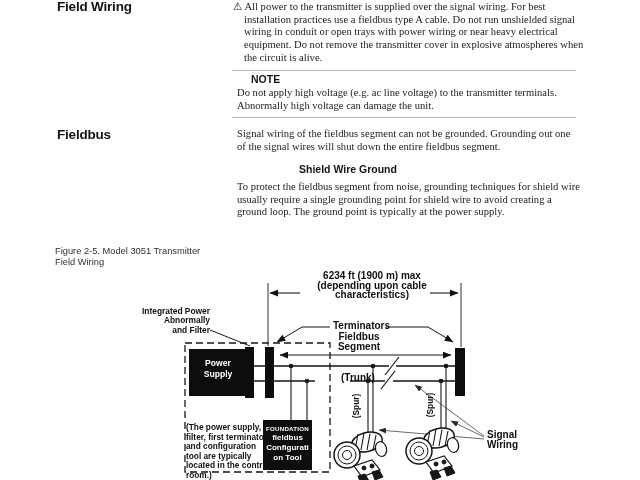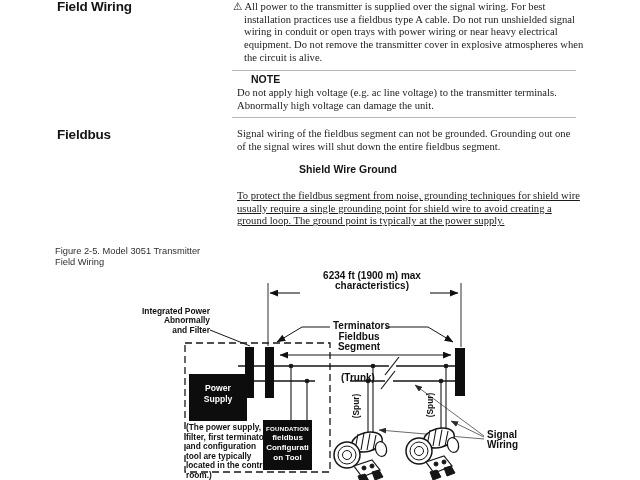--- a/index.html
+++ b/index.html
@@ -37,21 +37,21 @@
   .dlabel.center{text-align:center;}
   .dlabel.right{text-align:right;}
   .spurlabel{
     width:34px;height:12px;text-align:center;transform:rotate(-90deg);
     transform-origin:center center;font-size:8.4px;
   }
   .blackbox{
     background:#0d0d0d;color:#ffffff;text-align:center;
     font-family:"Liberation Sans","DejaVu Sans",sans-serif;font-weight:bold;z-index:3;
   }
-  .psbox{width:58px;height:38px;padding-top:9px;font-size:8.6px;line-height:10.5px;margin-top:25px;}
+  .psbox{width:58px;height:38px;padding-top:9px;font-size:8.6px;line-height:10.5px;}
   .cfgbox{width:49px;height:46px;padding-top:4px;font-size:8px;line-height:10px;}
   .cfgbrand{font-size:6.2px;letter-spacing:.2px;line-height:9px;}
   .cfgwrap{overflow-wrap:anywhere;word-break:break-word;padding:0 2px;}
   .ctrlnote{
     width:85px;font-size:8.3px;line-height:9.6px;white-space:normal;z-index:2;
   }
   svg.diagram{position:absolute;left:0;top:0;z-index:1;}
 </style>
 </head>
 <body>
@@ -61,21 +61,21 @@
 <div class="abs bodytext warnpara" style="left:233px;top:0px;width:349px;"><span class="warnicon">⚠</span><span>All power to the transmitter is supplied over the signal wiring. For best installation practices use a fieldbus type A cable. Do not run unshielded signal wiring in conduit or open trays with power wiring or near heavy electrical equipment. Do not remove the transmitter cover in explosive atmospheres when the circuit is alive.</span></div>
 
 <div class="abs rule" style="left:232px;top:70px;width:344px;"></div>
 <div class="abs notelabel" style="left:237px;top:73px;">NOTE</div>
 <div class="abs bodytext" style="left:237px;top:87px;width:342px;">Do not apply high voltage (e.g. ac line voltage) to the transmitter terminals. Abnormally high voltage can damage the unit.</div>
 <div class="abs rule" style="left:232px;top:117px;width:344px;"></div>
 
 <div class="abs sideheading" style="left:57px;top:127px;">Fieldbus</div>
 <div class="abs bodytext" style="left:237px;top:128px;width:344px;">Signal wiring of the fieldbus segment can not be grounded. Grounding out one of the signal wires will shut down the entire fieldbus segment.</div>
 <div class="abs subheading" style="left:237px;top:163px;padding-left:48px;">Shield Wire Ground</div>
-<div class="abs bodytext" style="left:237px;top:190px;width:346px;text-decoration:underline;">To protect the fieldbus segment from noise, grounding techniques for shield wire usually require a single grounding point for shield wire to avoid creating a ground loop. The ground point is typically at the power supply.</div>
+<div class="abs bodytext" style="left:237px;top:181px;width:346px;">To protect the fieldbus segment from noise, grounding techniques for shield wire usually require a single grounding point for shield wire to avoid creating a ground loop. The ground point is typically at the power supply.</div>
 
 <div class="abs caption" style="left:55px;top:246px;">
   <div>Figure 2-5. Model 3051 Transmitter</div>
   <div>Field Wiring</div>
 </div>
 
 <svg class="diagram" width="640" height="480" viewBox="0 0 640 480">
   <defs>
     <marker id="ah" viewBox="0 0 10 8" refX="9.5" refY="4" markerWidth="9" markerHeight="7" orient="auto" markerUnits="userSpaceOnUse">
         <path d="M0,0 L10,4 L0,8 Z" fill="#101010"></path>
@@ -162,20 +162,21 @@
     <path d="M484,439 L379,430" marker-end="url(#ahs)"></path>
     <path d="M484,437 L451,421" marker-end="url(#ahs)"></path>
   </g>
 
   <use href="#xmtr" x="334" y="430"></use>
   <use href="#xmtr" x="406" y="426"></use>
 </svg>
 
 <div class="abs dlabel center" style="left:300px;top:271px;width:144px;">
   <div>6234 ft (1900 m) max</div>
+  <div>(depending upon cable</div>
   <div>characteristics)</div>
 </div>
 
 <div class="abs dlabel right" style="left:138px;top:307px;width:72px;line-height:9.4px;font-size:8.4px;text-align:right;">
   <div>Integrated Power</div>
   <div>Abnormally</div>
   <div>and Filter</div>
 </div>
 
 <div class="abs dlabel" style="left:333px;top:321px;">Terminators</div>

